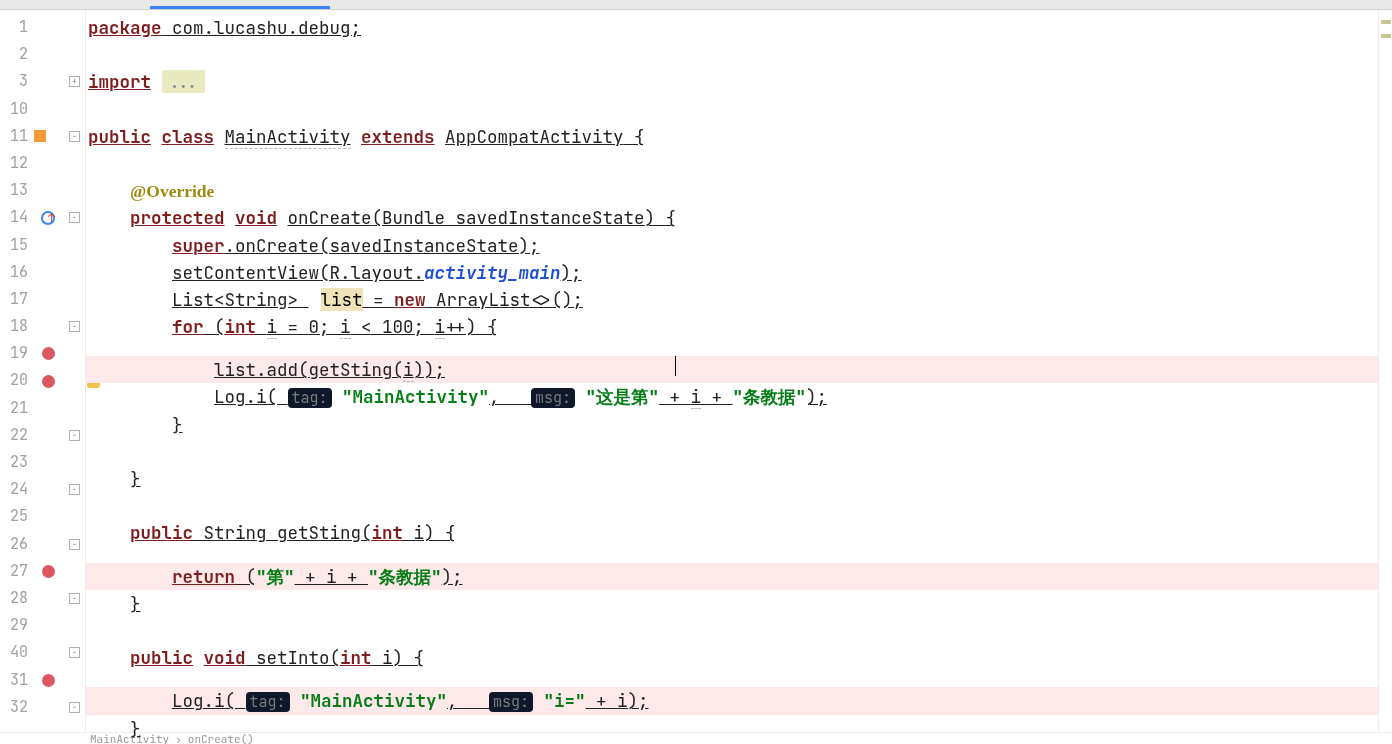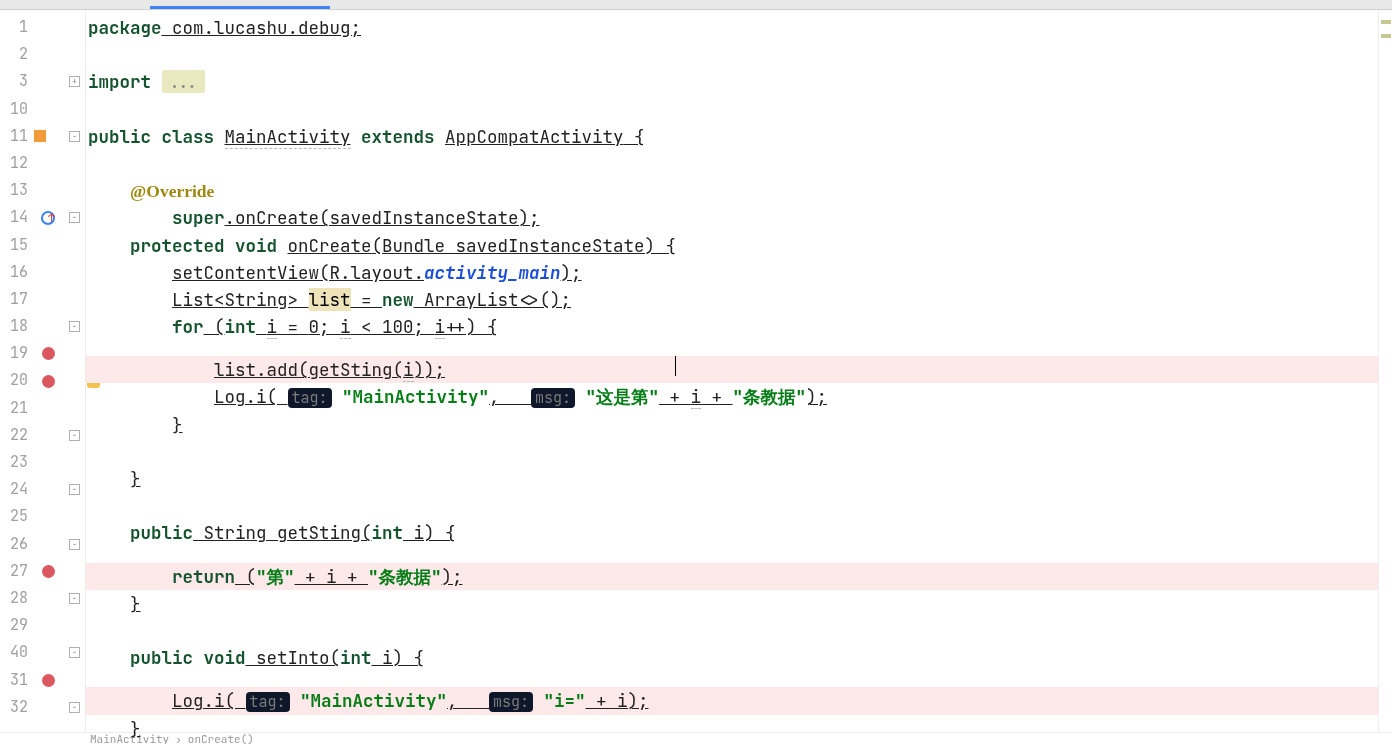--- a/index.html
+++ b/index.html
@@ -16,27 +16,27 @@
   .bp   { width:13px; height:13px; border-radius:50%; background:#db5860; display:inline-block; }
   .bulb { width:13px; height:13px; border-radius:3px; background:#f2c24d; display:inline-block; position:absolute; left:55px; }
   .ovicon { width:14px; height:14px; border-radius:50%; border:2px solid #3b82f6; background:#fff; display:inline-block; }
   .up-arrow { color:#d0443f; font-size:12px; position:absolute; left:16px; }
   .diamond { width:12px; height:12px; background:#f39a3b; transform:rotate(0deg); display:inline-block; position:absolute; left:2px; }
   .fold-col { width:22px; background:#ffffff; border-right:1px solid #ececec; padding-top:4px; }
   .fold-col .fc { height:27.2px; display:flex; align-items:center; justify-content:center; }
   .plus, .minus { width:11px; height:11px; border:1px solid #b0b0b0; display:flex; align-items:center; justify-content:center; font-size:9px; color:#888; line-height:1; background:#fff; }
   .code { flex:1; padding-top:4px; font-size:17.5px; position:relative; }
   .code .line { height:27.2px; line-height:27.2px; white-space:pre; font-family:"JetBrains Mono","Consolas","Menlo",monospace; padding-left:2px; }
-  .kw   { color:#14532d; font-weight:bold; }
+  .kw   { color:#7f1d1d; font-weight:bold;text-decoration:underline; }
   .ann  { color:#9e880d; font-weight:bold;font-family:Liberation Serif, serif; }
   .ital { color:#1d4ed8; font-style:italic; font-weight:bold; }
   .str  { color:#067d17; font-weight:bold; }
   .hint { background:#0f172a; color:#7a7a7a; border-radius:4px; padding:0 4px; font-size:15px; }
   .dots { background:#e9e9c0; color:#888; padding:0 6px; border-radius:2px; }
-  .hl   { background:#efe4b9; }
+  .hl   { background:#efe4b9;margin-left:12px; }
   .bp-line { background:#fde8ea;margin-top:16px; }
   .und { border-bottom:1px dashed #bbb; }
   .cursor { position:absolute; width:1px; height:20px; background:#000; }
   .right-strip { width:14px; background:#fff; border-left:1px solid #eee; position:relative; }
   .right-mark { position:absolute; width:10px; height:4px; left:2px; }
   .breadcrumb { height:12px; font-size:11px; color:#9a9a9a; padding-left:90px; display:flex; align-items:center; gap:6px; border-top:1px solid #eee; }
   .txt { color:#222;text-decoration:underline; }
 </style>
 </head>
 <body>
@@ -170,22 +170,22 @@
   </div>
 
   <div class="code">
     <div class="line"><span class="kw">package</span><span class="txt"> com.lucashu.debug;</span></div>
     <div class="line"></div>
     <div class="line"><span class="kw">import</span> <span class="dots">...</span></div>
     <div class="line"></div>
     <div class="line"><span class="kw">public</span> <span class="kw">class</span> <span class="txt und">MainActivity</span> <span class="kw">extends</span> <span class="txt">AppCompatActivity</span><span class="txt"> {</span></div>
     <div class="line"></div>
     <div class="line">    <span class="ann">@Override</span></div>
+    <div class="line">    <span class="kw">protected</span> <span class="kw">void</span> <span class="txt">onCreate</span><span class="txt">(Bundle savedInstanceState) {</span></div>
     <div class="line">        <span class="kw">super</span><span class="txt">.onCreate(savedInstanceState);</span></div>
-    <div class="line">    <span class="kw">protected</span> <span class="kw">void</span> <span class="txt">onCreate</span><span class="txt">(Bundle savedInstanceState) {</span></div>
     <div class="line">        <span class="txt">setContentView(R.layout.</span><span class="ital">activity_main</span><span class="txt">);</span></div>
     <div class="line">        <span class="txt">List&lt;String&gt; </span><span class="hl">list</span><span class="txt"> = </span><span class="kw">new</span><span class="txt"> ArrayList&lt;&gt;();</span></div>
     <div class="line">        <span class="kw">for</span><span class="txt"> (</span><span class="kw">int</span><span class="txt"> </span><span class="txt und">i</span><span class="txt"> = </span><span class="txt">0</span><span class="txt">; </span><span class="txt und">i</span><span class="txt"> &lt; </span><span class="txt">100</span><span class="txt">; </span><span class="txt und">i</span><span class="txt">++) {</span></div>
     <div class="line bp-line">            <span class="txt">list.add(getSting(</span><span class="txt und">i</span><span class="txt">));</span><span class="cursor" style="margin-left:230px;"></span></div>
     <div class="line">            <span class="txt">Log.i( </span><span class="hint">tag:</span> <span class="str">"MainActivity"</span><span class="txt">,   </span><span class="hint">msg:</span><span class="str"> "这是第"</span><span class="txt"> + </span><span class="txt und">i</span><span class="txt"> + </span><span class="str">"条教据"</span><span class="txt">);</span></div>
     <div class="line">        <span class="txt">}</span></div>
     <div class="line"></div>
     <div class="line">    <span class="txt">}</span></div>
     <div class="line"></div>
     <div class="line">    <span class="kw">public</span><span class="txt"> String getSting(</span><span class="kw">int</span><span class="txt"> i) {</span></div>

